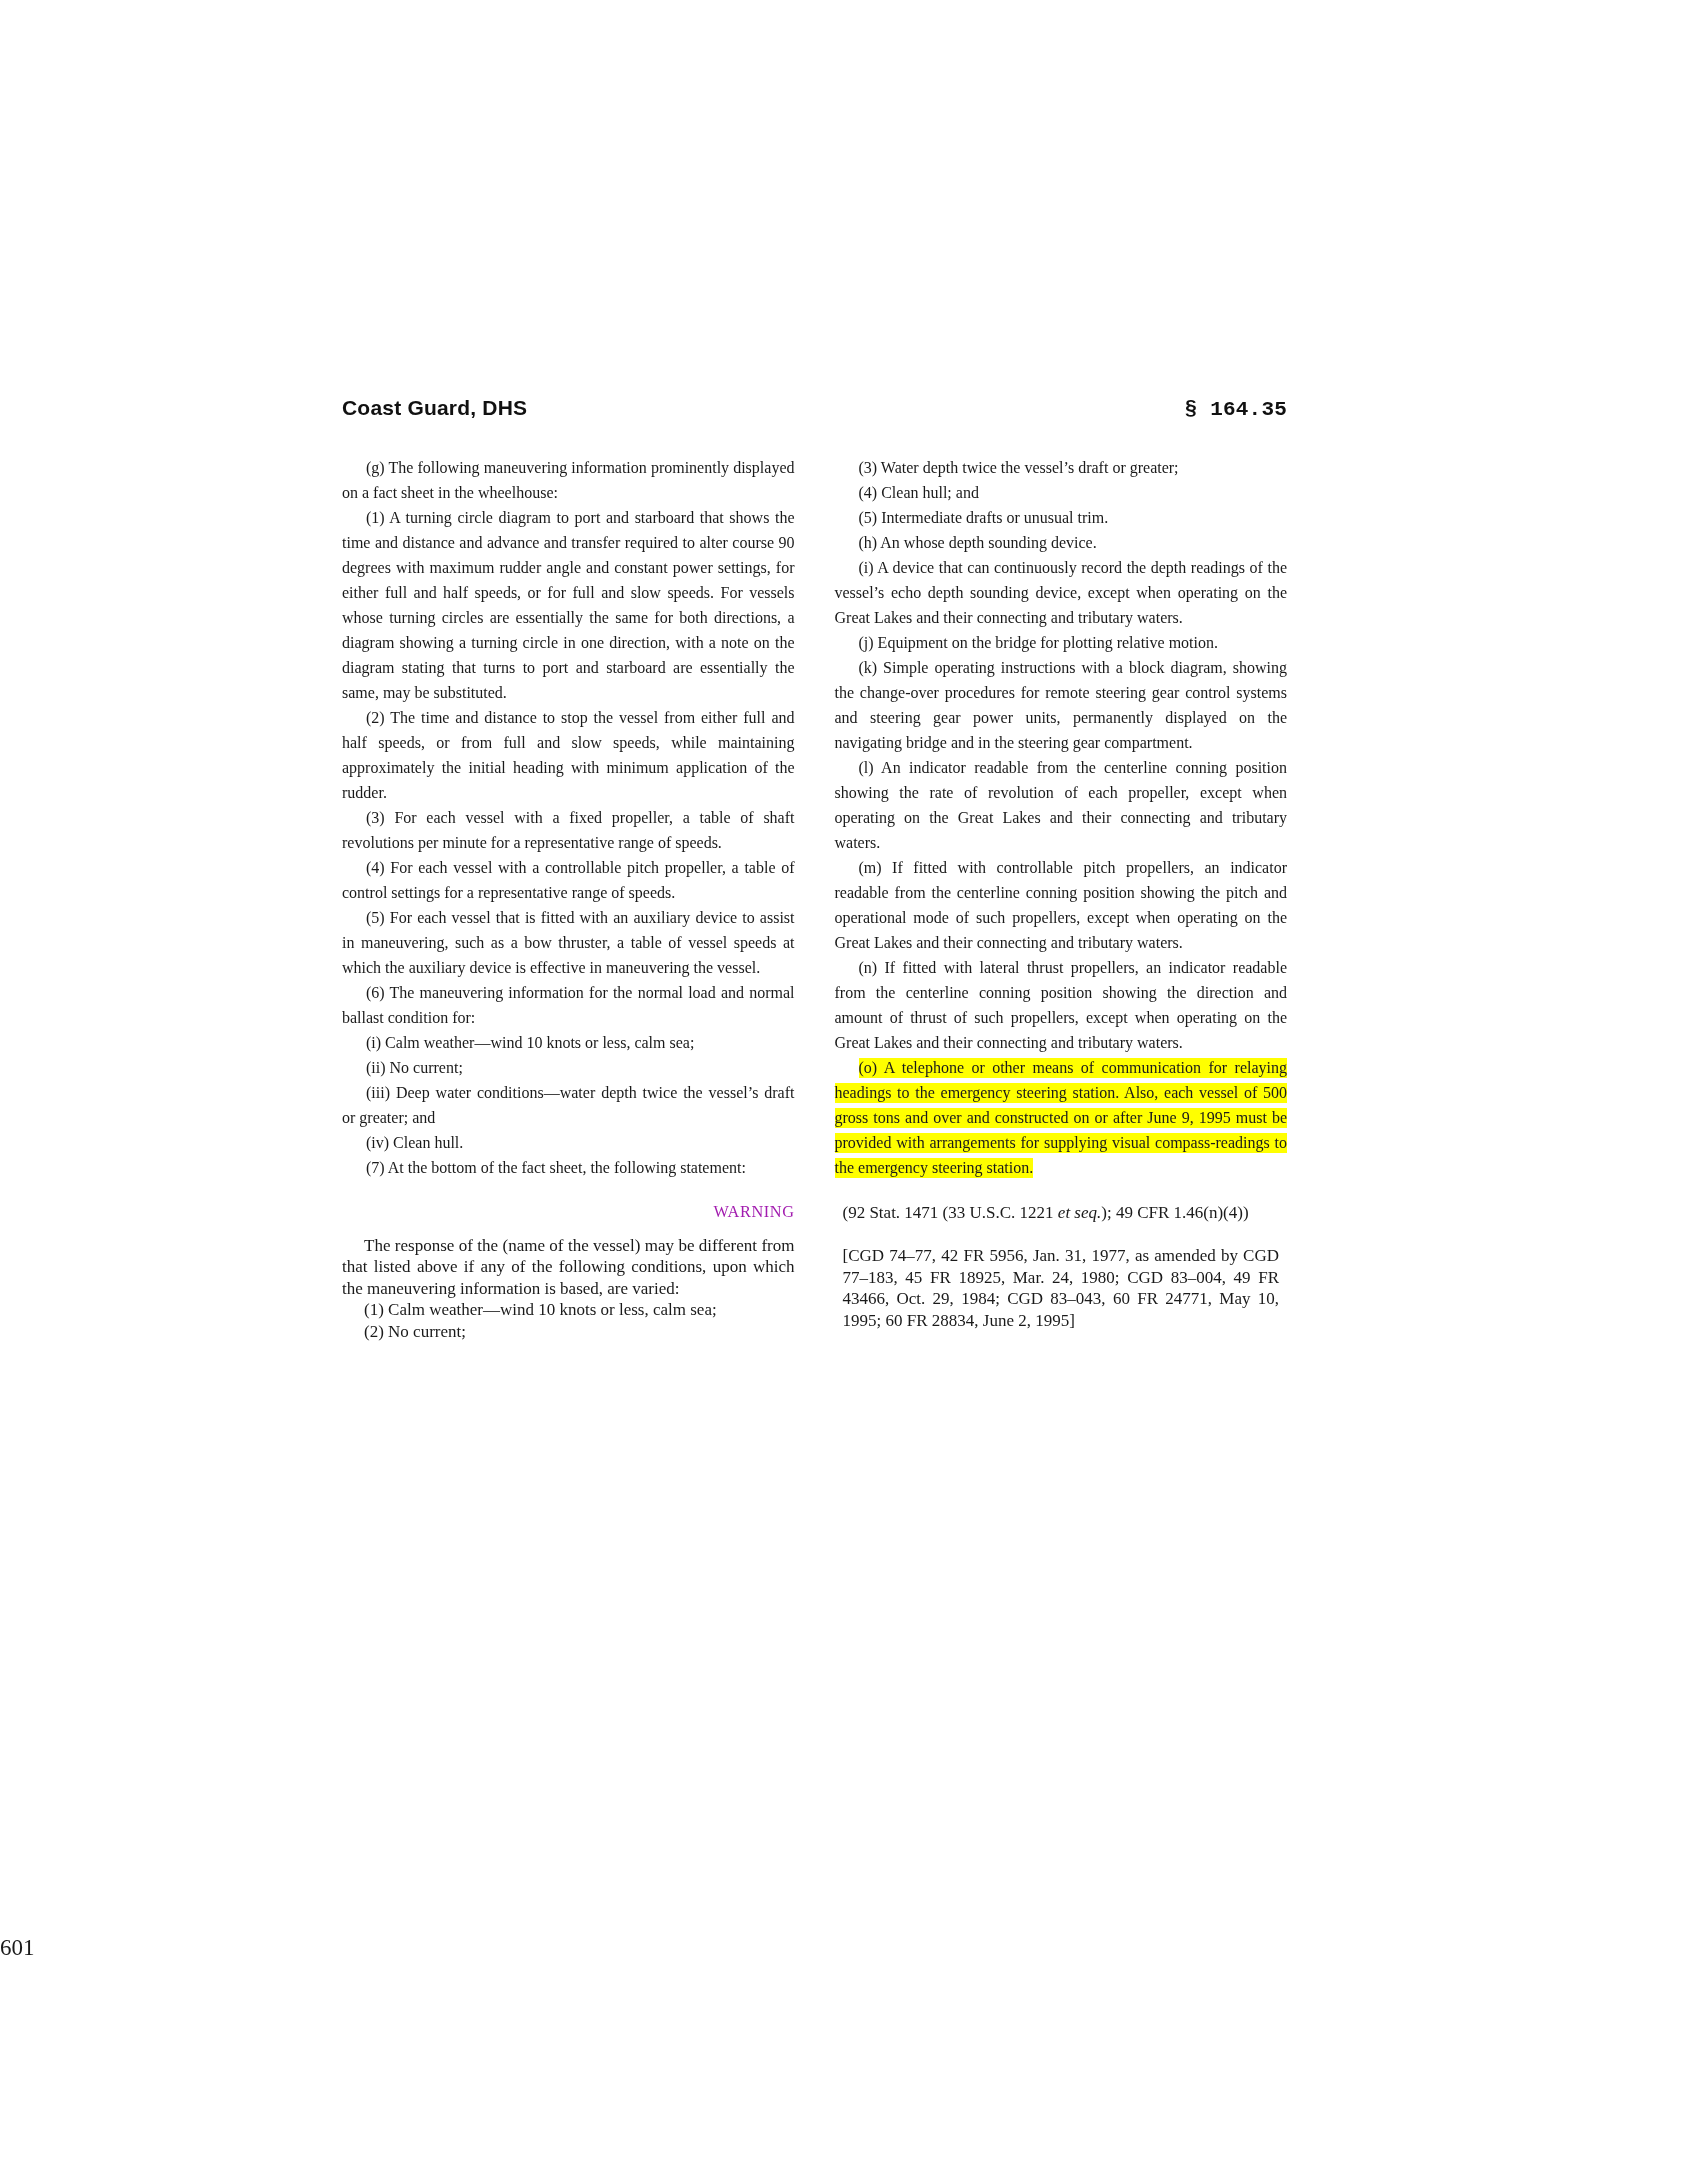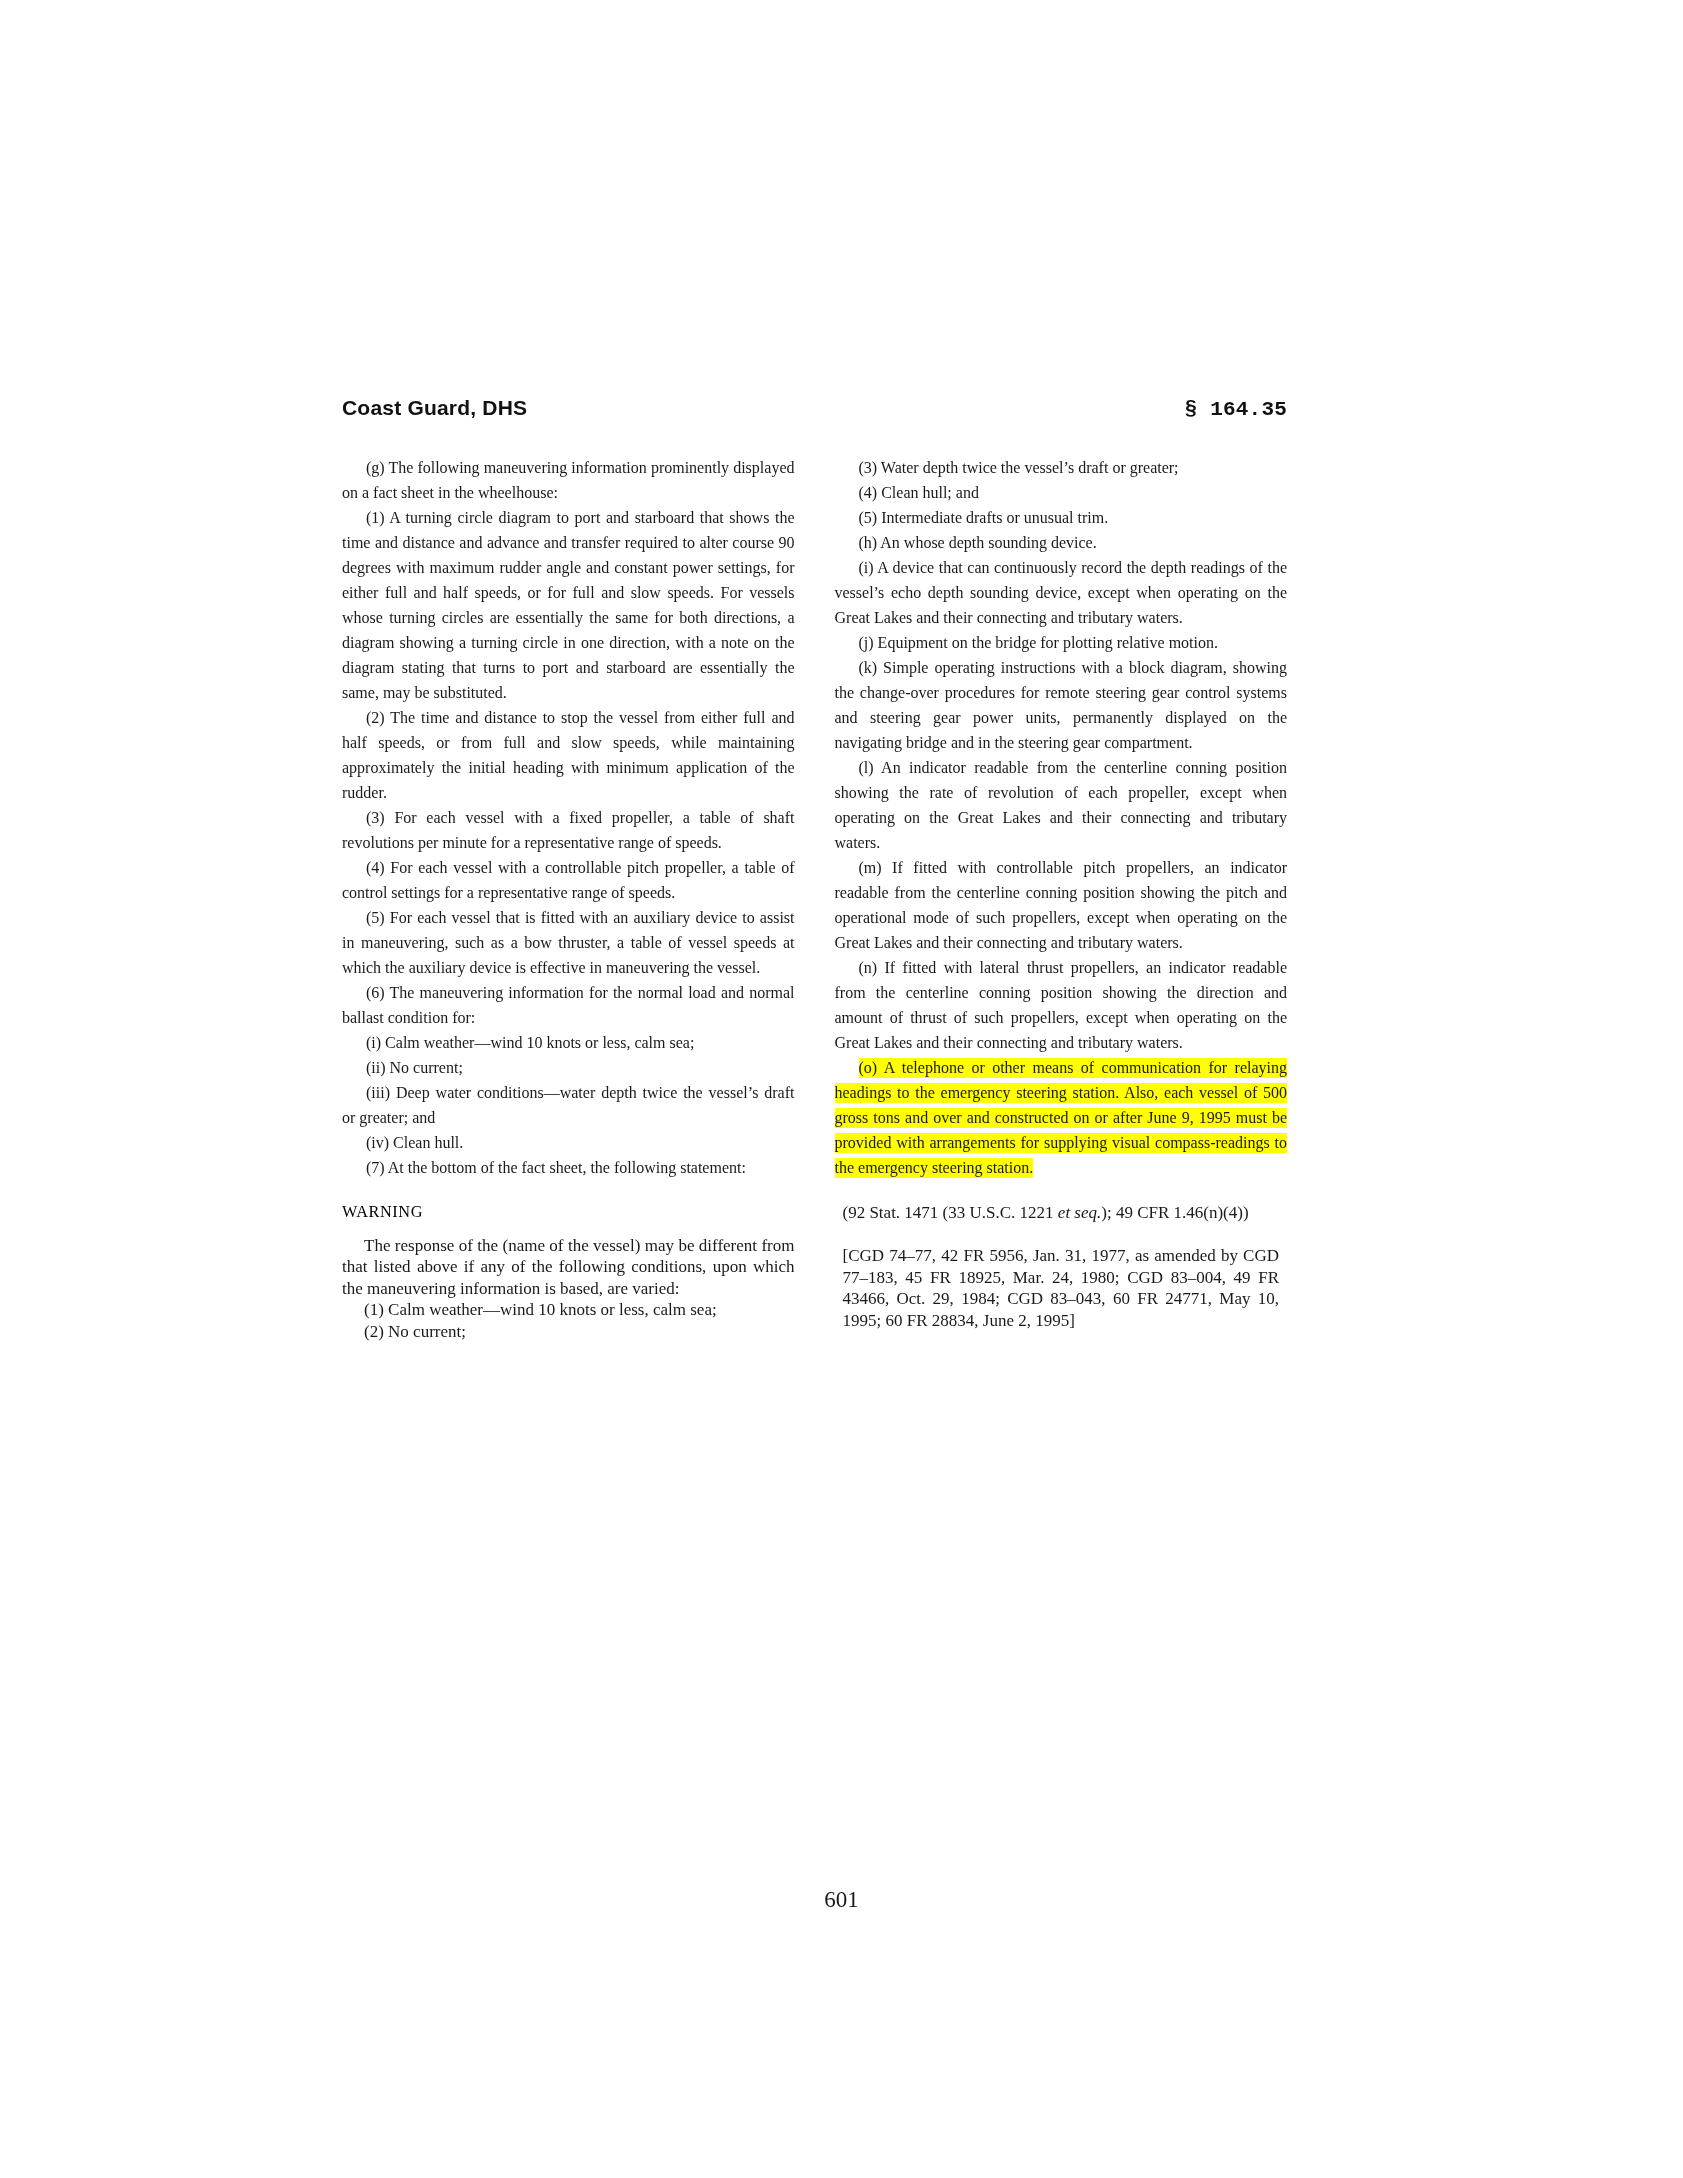--- a/index.html
+++ b/index.html
@@ -64,24 +64,24 @@
     text-align: justify;
     text-indent: 24px;
     hyphens: none;
     word-spacing: 0px;
     color: #1a1a1a;
   }
 
   
   .warning-head {
     font-size: 16.3px;
-    text-align: left;
+    text-align: right;
     letter-spacing: 0.6px;
     margin: 22px 0 13px 0;
-    color: #000000;
+    color: #a21caf;
   }
 
   p.small {
     margin: 0;
     font-size: 17px;
     line-height: 21.4px;
     text-align: justify;
     text-indent: 22px;
     color: #1a1a1a;
   }
@@ -107,23 +107,22 @@
     padding: 1px 0 2px 0;
   }
   p.hl-para {
     background: transparent;
   }
 
   
   .folio {
     position: absolute;
     left: 0;
-    top: 1887px;
+    top: 1935px;
     width: 1683px;
-    text-align: center;
     font-size: 23px;
     color: #1a1a1a;
   }
 </style>
 </head>
 <body>
 
 <div class="page">
   <div class="page-inner">
 

